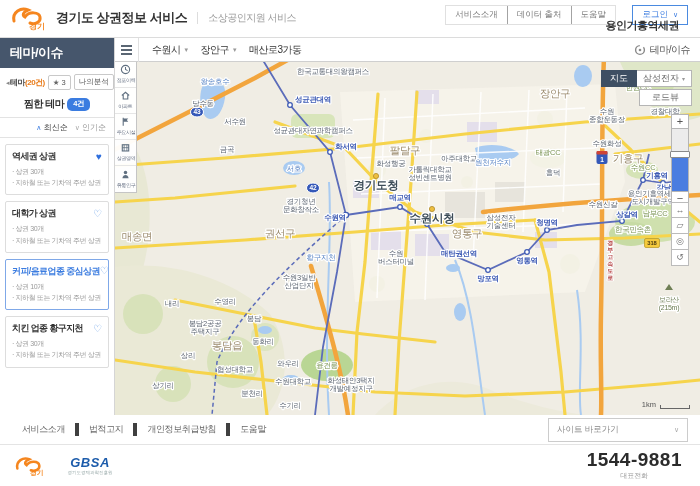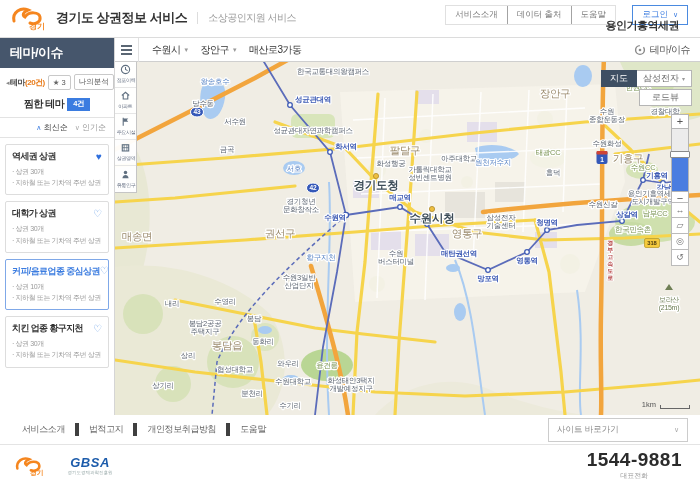--- a/index.html
+++ b/index.html
@@ -24,21 +24,21 @@
   
   .sidebar { position:absolute; left:0; top:38px; bottom:71px; width:115px; background:#fff; border-right:1px solid #d5d5d5; overflow:hidden; }
   .sb-title { height:30px; line-height:30px; background:#46566c; color:#fff; font-size:13px; font-weight:bold; padding-left:10px; letter-spacing:-0.5px; }
   .sb-controls { display:flex; align-items:center; gap:3px; padding:6px 5px 5px 6px; }
   .sb-theme { font-size:8px; color:#444; font-weight:bold; flex:1; letter-spacing:-0.5px; white-space:nowrap; }
   .sb-theme .tri { color:#888; font-size:7px; margin-right:1px; }
   .sb-theme .cnt { color:#e87b1a; font-weight:bold; }
   .sb-btn { font-size:7.5px; color:#555; background:#fff; border:1px solid #c9c9c9; border-radius:2px; padding:2px 4px; cursor:pointer; white-space:nowrap; font-family:inherit; }
   .sb-btn .star { color:#666; }
   .sb-fav { text-align:center; padding:2px 0 6px; font-size:10px; font-weight:bold; color:#333; letter-spacing:-0.5px; }
-  .pill { display:inline-block; background:#3b7ce0; color:#fff; font-size:7.5px; font-weight:bold; border-radius:0; padding:1px 6px 2px; margin-left:3px; vertical-align:1px; }
+  .pill { display:inline-block; background:#3b7ce0; color:#fff; font-size:7.5px; font-weight:bold; border-radius:5px; padding:1px 6px 2px; margin-left:3px; vertical-align:1px; }
   .sb-sort { border-top:1px solid #e3e3e3; border-bottom:1px solid #e3e3e3; padding:4px 8px; text-align:right; font-size:8px; color:#999; }
   .sb-sort .s-active { color:#444; margin-right:7px; }
   .sb-sort i { font-style:normal; color:#3b7ce0; font-size:7px; }
   .sb-sort .s-dn { font-size:7px; color:#aaa; }
   .cards { padding:6px 5px; }
   .card { background:#fff; border:1px solid #ddd; border-radius:2px; padding:5px 6px 6px; margin-bottom:6px; cursor:pointer; }
   .card.hl { border-color:#7fa8e8; }
   .card.hl .card-title { color:#3b7ce0; }
   .card-head { display:flex; justify-content:space-between; align-items:center; margin-bottom:3px; }
   .card-title { font-size:9px; font-weight:bold; color:#333; letter-spacing:-0.6px; white-space:nowrap; }

